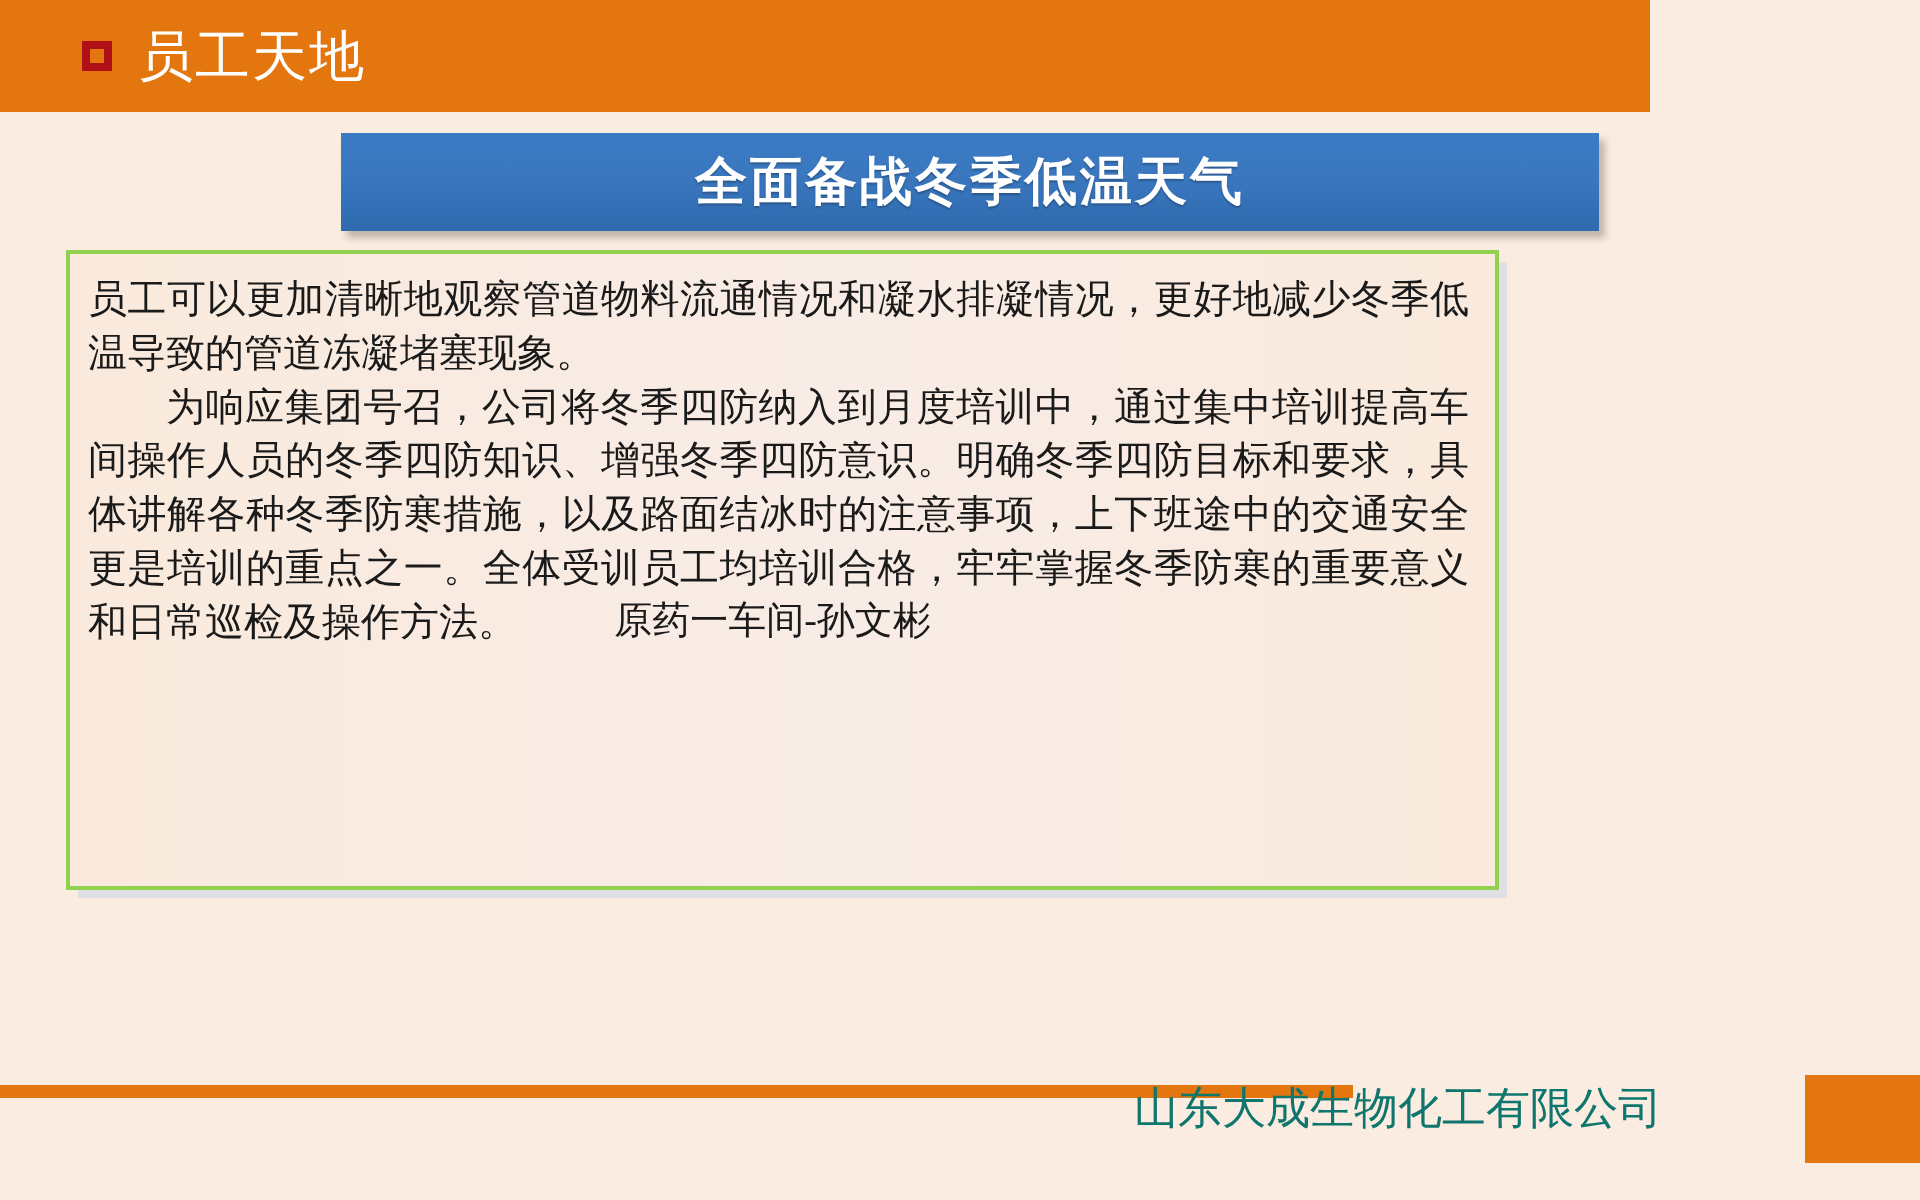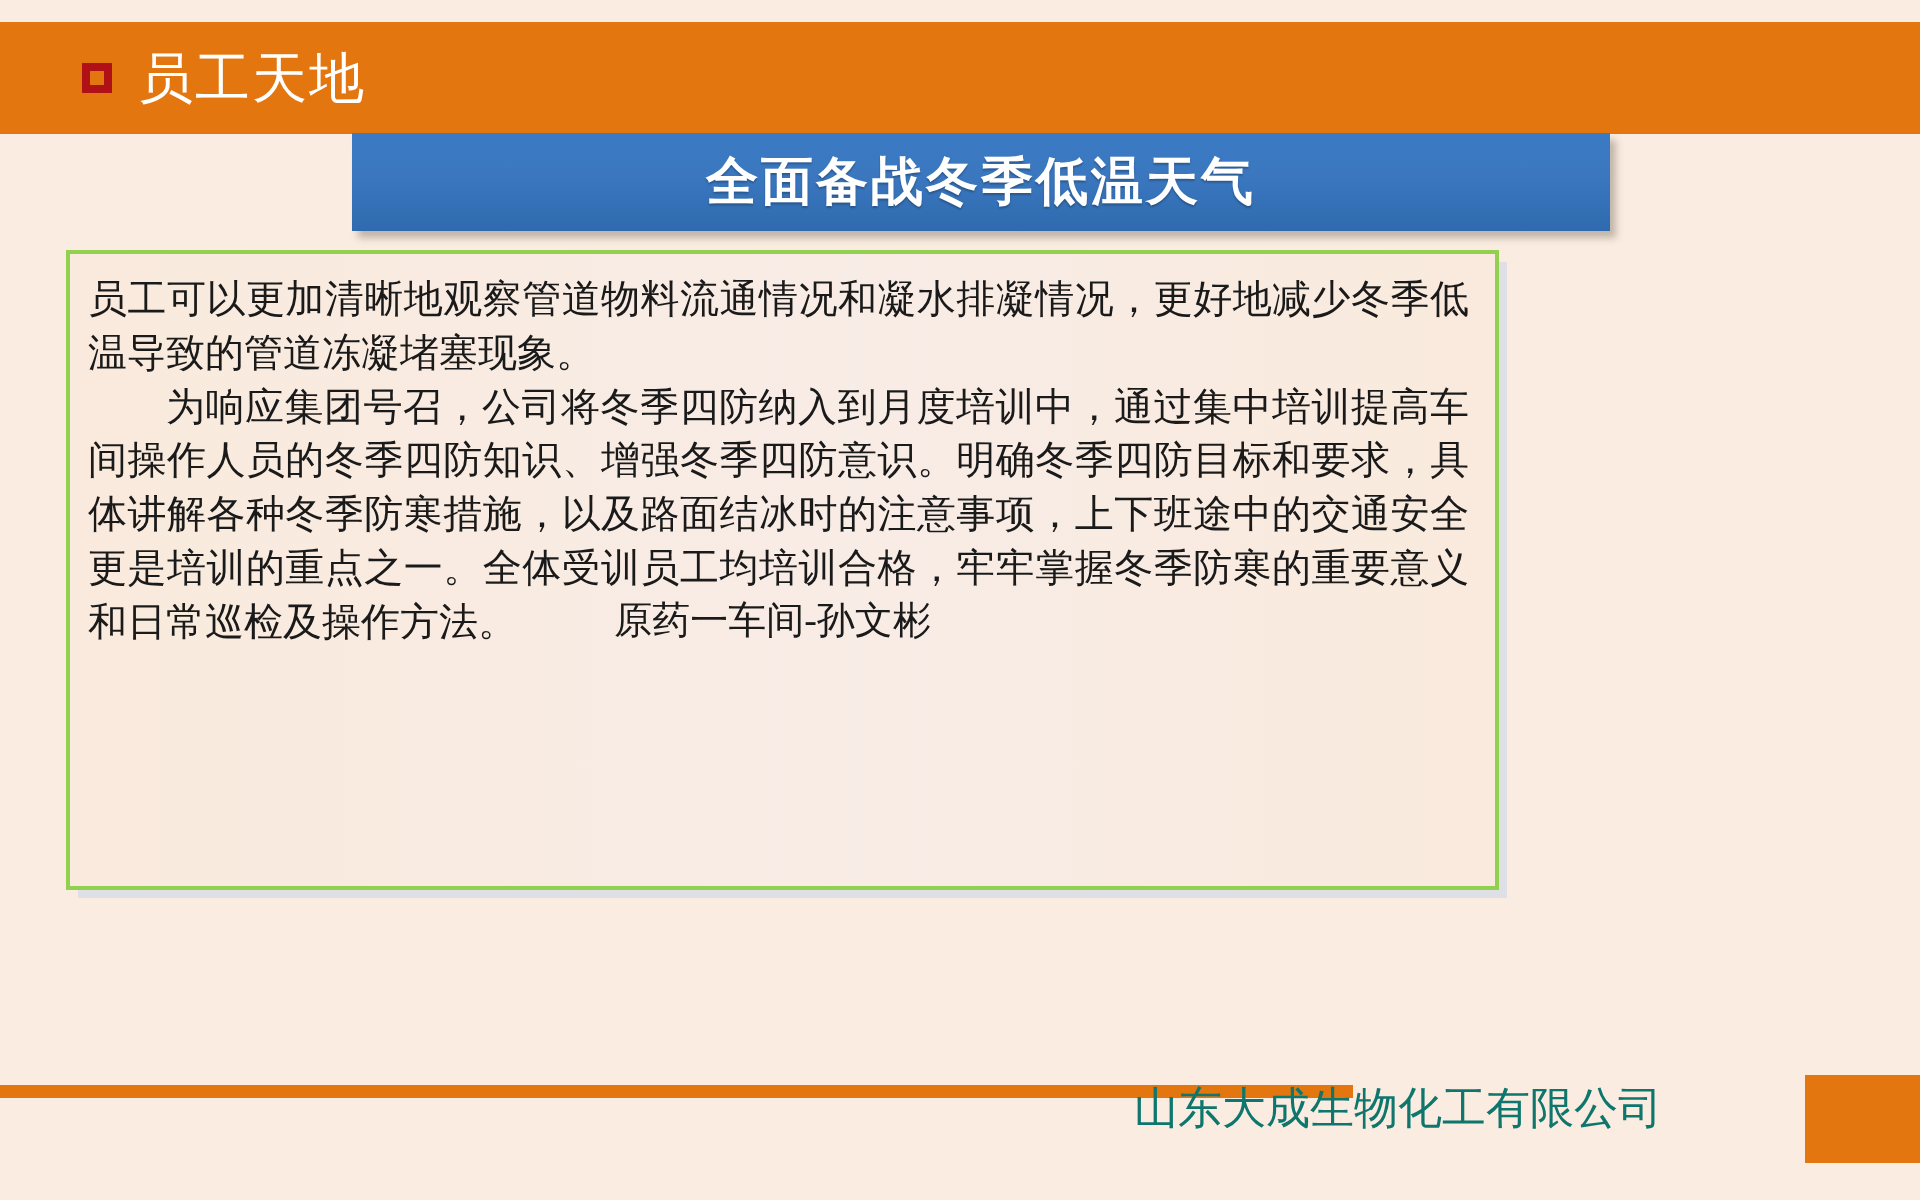--- a/index.html
+++ b/index.html
@@ -6,23 +6,23 @@
   body{
     width:1920px;height:1200px;
     background:#faece0;
     font-family:"Liberation Serif","DejaVu Serif",serif;
     overflow:hidden;
     position:relative;
   }
 
   
   .header-bar{
-    position:absolute;left:0;top:0;width:1920px;height:112px;
+    position:absolute;left:0;top:0;width:1650px;height:112px;
     background:#e4760f;
-    display:flex;align-items:center;margin-top:22px;
+    display:flex;align-items:center;
   }
   .header-bullet{
     width:30px;height:30px;
     border:8px solid #b01116;
     box-sizing:border-box;
     margin-left:82px;
     flex:none;
   }
   .header-title{
     margin-left:26px;
@@ -32,21 +32,21 @@
     font-family:"DejaVu Sans","Liberation Sans",sans-serif;
     letter-spacing:2px;
     white-space:nowrap;
   }
 
   
   .banner-wrap{
     position:absolute;left:340px;top:133px;width:1258px;height:98px;
   }
   .banner{
-    position:absolute;left:12px;top:0;width:100%;height:100%;
+    position:absolute;left:1px;top:0;width:100%;height:100%;
     background:linear-gradient(to bottom,#3b7bc4 0%,#3a77bf 45%,#2f6aae 100%);
     box-shadow:6px 7px 7px rgba(90,80,70,.35);
     display:flex;align-items:center;justify-content:center;text-align:center;
   }
   .banner-text{
     color:#ffffff;
     font-size:52px;
     font-weight:bold;
     letter-spacing:3px;
     font-family:"DejaVu Sans","Liberation Sans",sans-serif;

